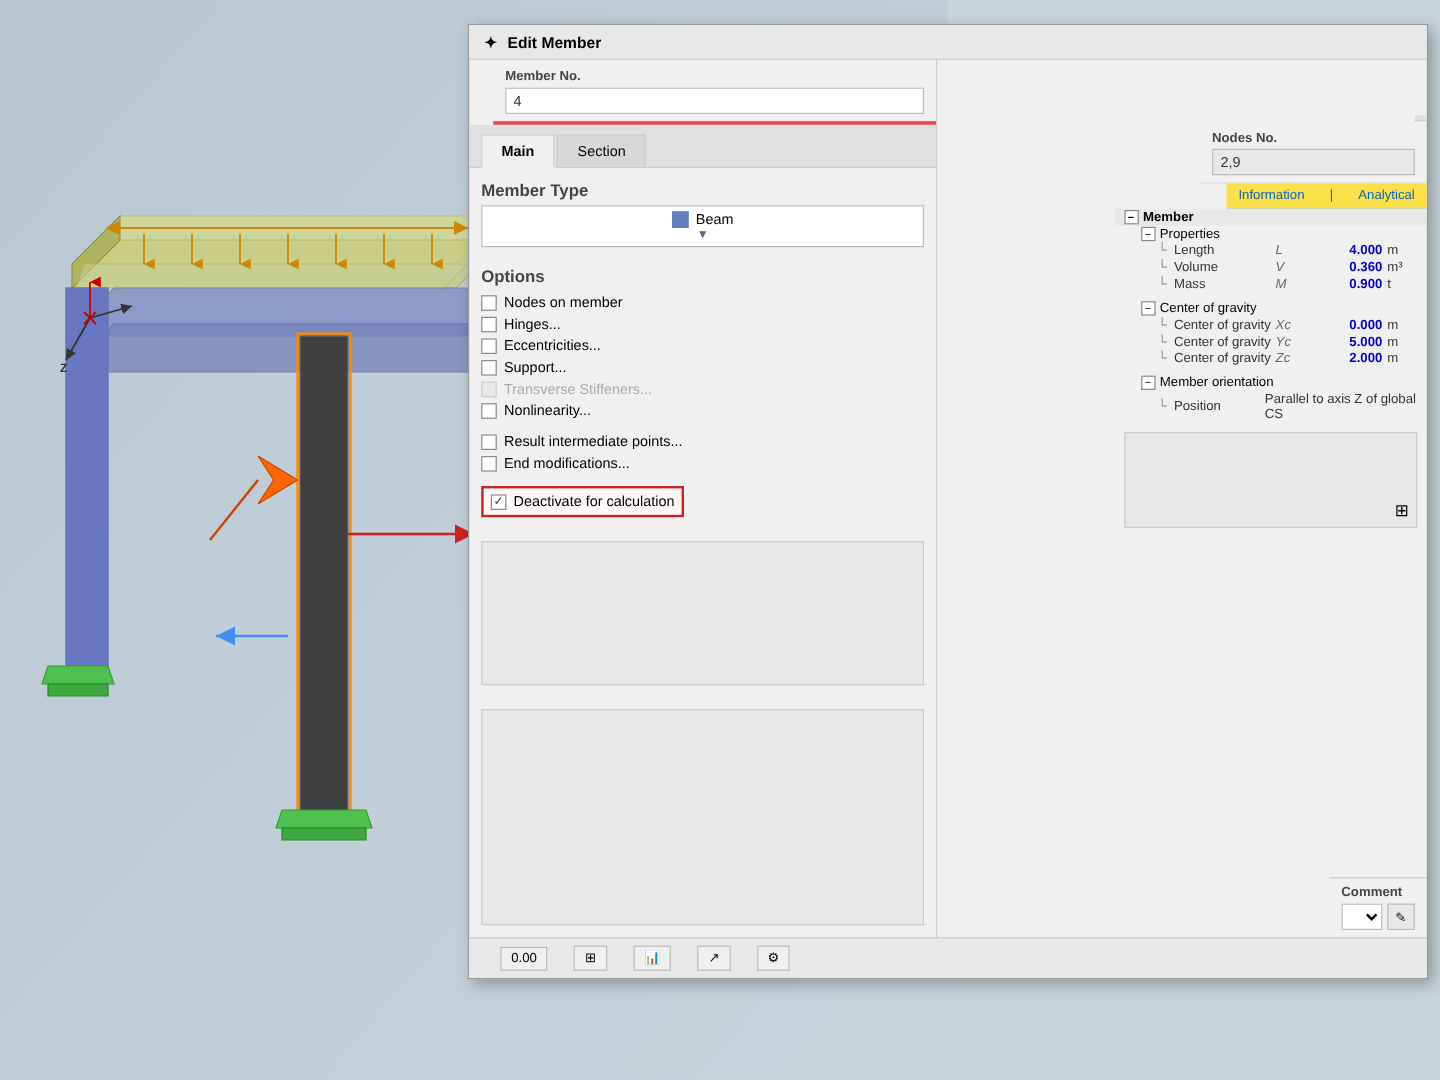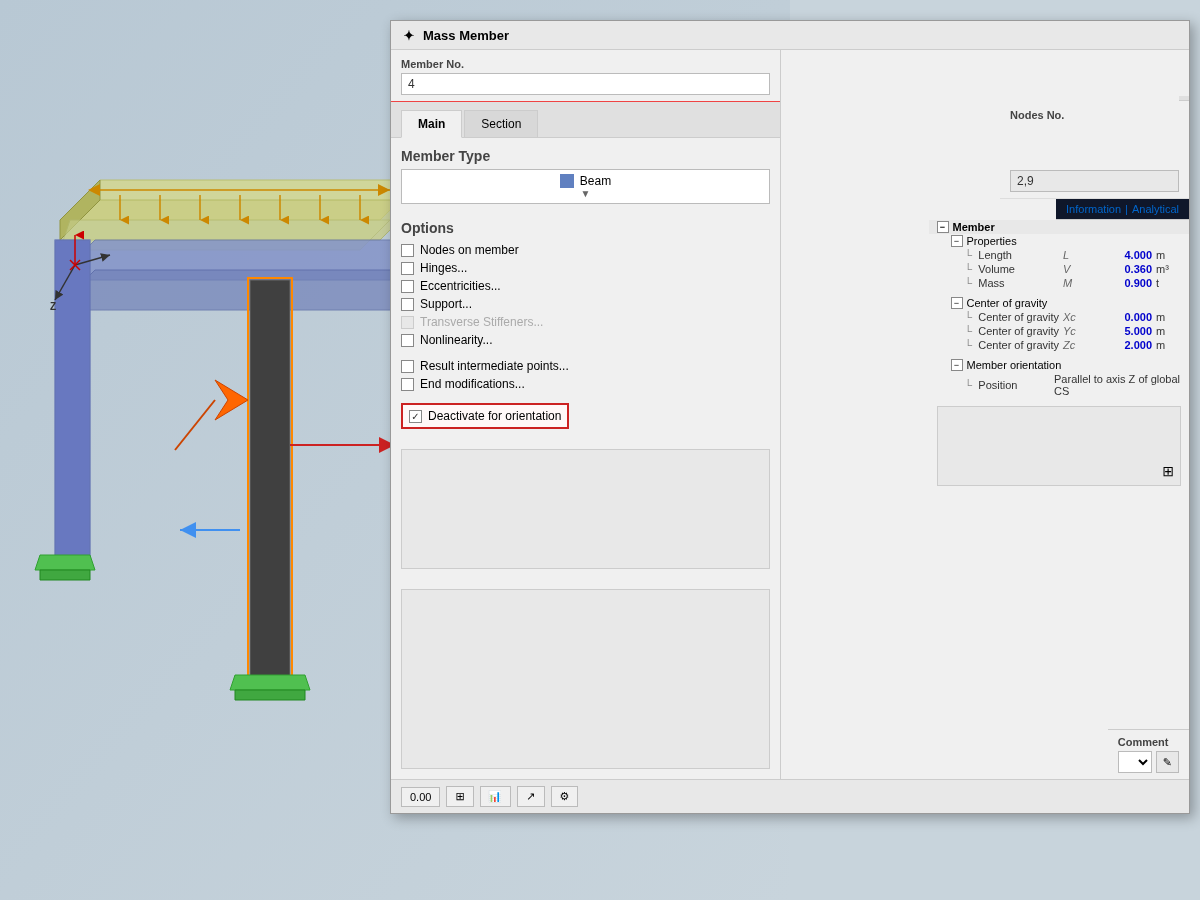--- a/index.html
+++ b/index.html
@@ -70,21 +70,22 @@
     .right-panel {
       flex: 1;
       display: flex;
       flex-direction: column;
       align-items: flex-end;
     }
 
     
     .member-no-section {
       padding: 8px 10px 6px;
-      border-bottom: 1px solid #ef4444;
+      border-bottom: 3px solid #ef4444;
+      margin-left: 20px;
     }
 
     .field-label {
       font-size: 11px;
       color: #444;
       margin-bottom: 3px;
       font-weight: 600;
     }
 
     .field-input {
@@ -231,26 +232,26 @@
     }
 
     
     .info-panel {
       padding: 0;
       flex: 1;
       overflow-y: auto;
     }
 
     .info-header {
-      background: #0f172a;
+      background: #fde047;
       padding: 4px 10px;
       font-size: 11px;
       border-bottom: 1px solid #ccc;
       display: flex;
-      gap: 4px;
+      gap: 21px;
     }
 
     .info-header span {
       color: #0066cc;
       cursor: pointer;
     }
 
     .tree-row {
       display: flex;
       align-items: center;
@@ -353,20 +354,21 @@
 
     .toolbar-btn {
       border: 1px solid #bbb;
       background: #f0f0f0;
       padding: 3px 8px;
       cursor: pointer;
       font-size: 11px;
       display: flex;
       align-items: flex-end;
       gap: 3px;
+      margin-left: 16px;
     }
 
     .tabs-row {
       background: #e0e0e0;
       border-bottom: 1px solid #ccc;
       display: flex;
       padding-top: 4px;
       padding-left: 10px;
     }
   </style>
@@ -460,21 +462,21 @@
       </marker>
     </defs>
     <line x1="10" y1="25" x2="115" y2="25" stroke="#cc2222" stroke-width="2" marker-end="url(#arrowRed2)"></line>
   </svg>
 </div>
 
 <div class="dialog">
 
   <div class="dialog-titlebar">
     <span class="dialog-icon">✦</span>
-    <span>Mass Member</span>
+    <span>Edit Member</span>
   </div>
 
   <div class="dialog-body">
 
     <div class="left-panel">
 
       <div class="member-no-section">
         <div class="field-label">Member No.</div>
         <input class="field-input" type="text" value="4" style="">
       </div>
@@ -530,39 +532,39 @@
           </div>
           <div class="option-item">
             <div class="checkbox"></div>
             <span>End modifications...</span>
           </div>
         </div>
 
         <div style="margin-top:10px">
           <div class="deactivate-row">
             <div class="checkbox checked"></div>
-            <span>Deactivate for orientation</span>
+            <span>Deactivate for calculation</span>
           </div>
         </div>
       </div>
 
       <div class="preview-box"></div>
       <div class="preview-box2"></div>
     </div>
 
     <div class="right-panel">
 
       <div style="height:46px; background:#e8e8e8; border-bottom:1px solid #ccc;"></div>
 
       <div class="tabs-row">
       </div>
 
       <div class="nodes-section">
         <div class="field-label">Nodes No.</div>
-        <input class="field-input" type="text" value="2,9" style="background: rgb(232, 232, 232); margin-top: 46px;">
+        <input class="field-input" type="text" value="2,9" style="background: rgb(232, 232, 232);">
       </div>
 
       <div class="info-header">
         <span>Information</span>
         <span>|</span>
         <span>Analytical</span>
       </div>
 
       <div class="info-panel">
 

